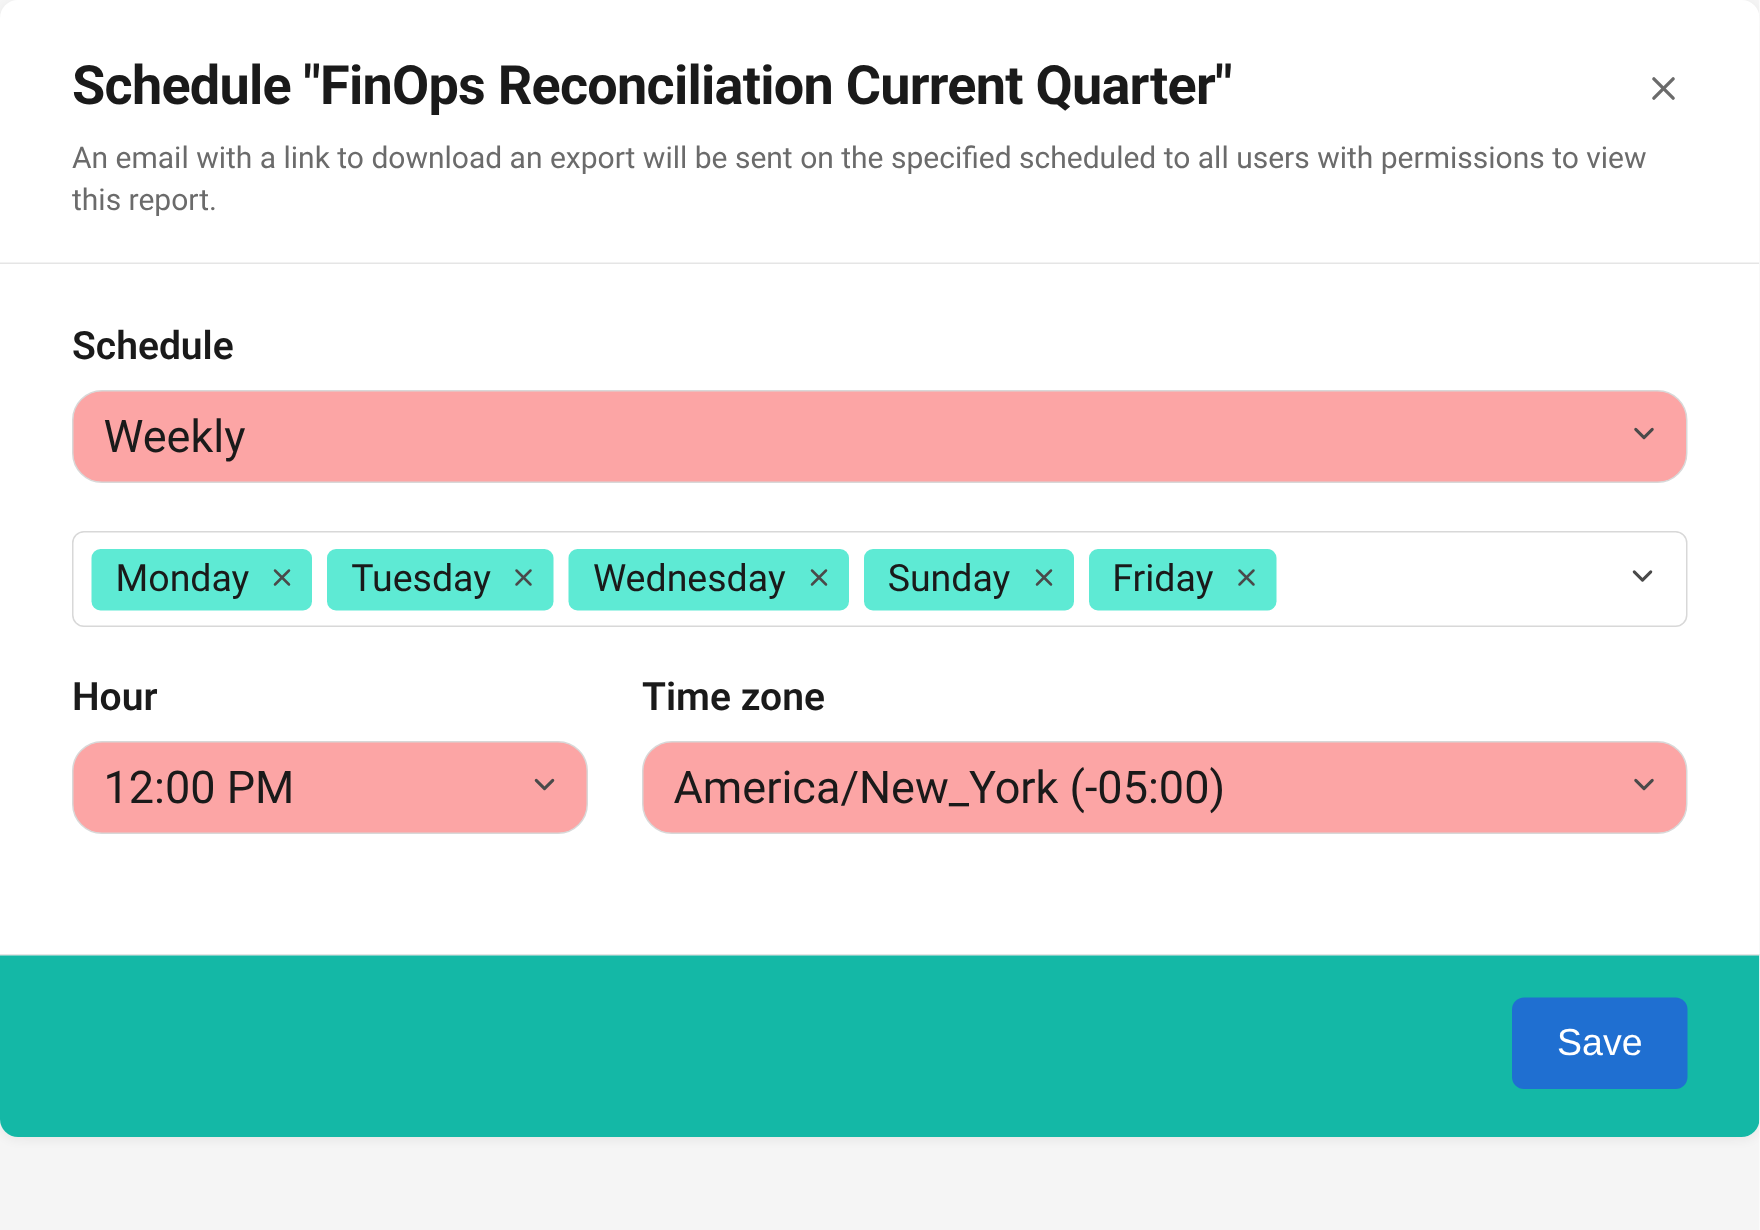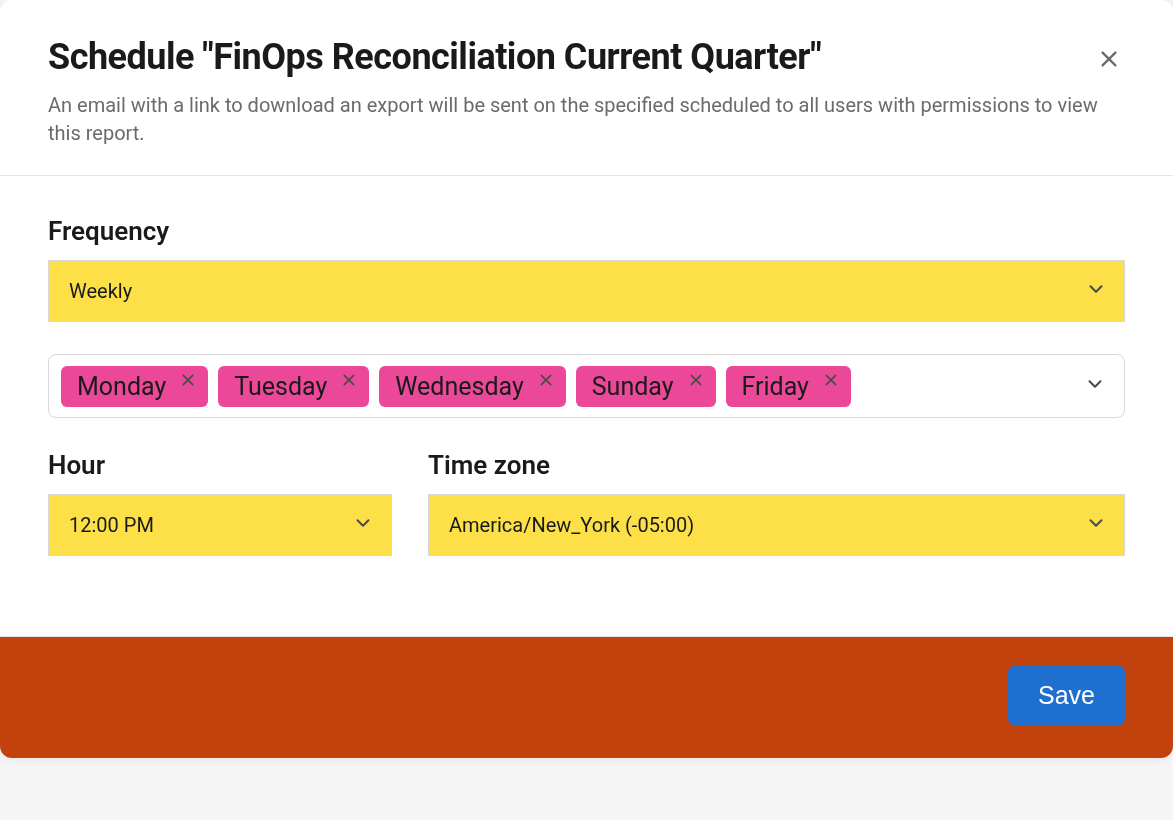--- a/index.html
+++ b/index.html
@@ -78,24 +78,24 @@
       margin-bottom: 14px;
     }
     .select-wrap {
       position: relative;
       width: 100%;
     }
     .select-control {
       width: 100%;
       height: 62px;
       border: 1px solid #d8d8d8;
-      border-radius: 0;
-      background: #fde047;
+      border-radius: 20px;
+      background: #fca5a5;
       padding: 0 52px 0 20px;
-      font-size: 20px;
+      font-size: 30px;
       color: #1a1a1a;
       display: flex;
       align-items: center;
       cursor: pointer;
     }
     .select-chevron {
       position: absolute;
       right: 18px;
       top: 50%;
       transform: translateY(-50%);
@@ -115,22 +115,22 @@
       padding: 8px 52px 8px 12px;
       display: flex;
       align-items: center;
       flex-wrap: wrap;
       gap: 10px;
       position: relative;
       cursor: pointer;
     }
     .tag {
       display: inline-flex;
-      align-items: flex-start;
-      background: #ec4899;
+      align-items: center;
+      background: #5eead4;
       border-radius: 6px;
       padding: 6px 12px 6px 16px;
       font-size: 25px;
       color: #1a1a1a;
       gap: 14px;
     }
     .tag-remove {
       background: transparent;
       border: none;
       cursor: pointer;
@@ -165,21 +165,21 @@
       width: 344px;
     }
     .col-tz {
       flex: 1;
     }
     .modal-footer {
       border-top: 1px solid #e5e5e5;
       padding: 28px 48px 32px 48px;
       display: flex;
       justify-content: flex-end;
-      background: #c2410c;
+      background: #14b8a6;
     }
     .save-btn {
       background: #1f6fd1;
       color: #ffffff;
       border: none;
       border-radius: 8px;
       font-size: 25px;
       font-weight: 500;
       padding: 16px 30px;
       cursor: pointer;
@@ -199,21 +199,21 @@
           <line x1="5" y1="5" x2="19" y2="19"></line>
           <line x1="19" y1="5" x2="5" y2="19"></line>
         </svg>
       </span>
     </button>
   </div>
 
   <div class="modal-body">
 
     <div class="form-group">
-      <label class="form-label">Frequency</label>
+      <label class="form-label">Schedule</label>
       <div class="select-wrap">
         <div class="select-control">Weekly</div>
         <span class="select-chevron">
           <svg viewBox="0 0 24 24" fill="none" stroke="currentColor" stroke-width="2.2" stroke-linecap="round" stroke-linejoin="round">
             <polyline points="6 9 12 15 18 9"></polyline>
           </svg>
         </span>
       </div>
     </div>
 

